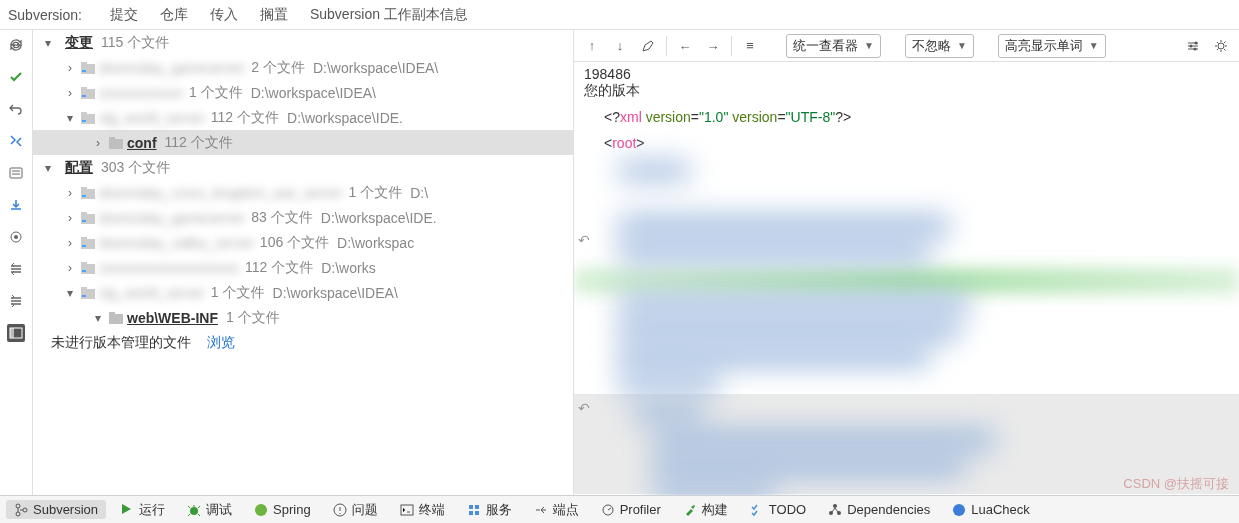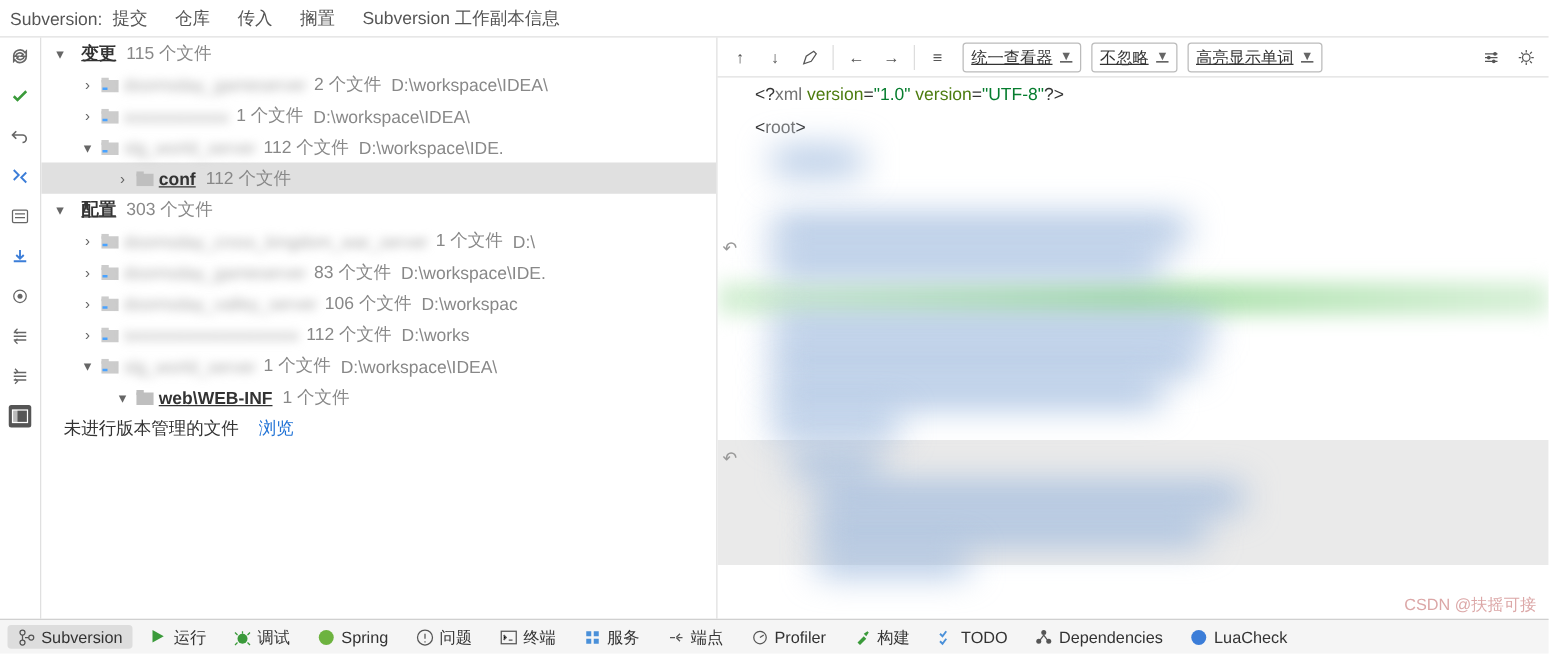--- a/index.html
+++ b/index.html
@@ -1,44 +1,44 @@
 <!DOCTYPE html>
 <html><head>
 <meta charset="utf-8">
 <style>
 * { box-sizing: border-box; margin: 0; padding: 0; font-family: "Microsoft YaHei", "Segoe UI", sans-serif; }
 body { width: 1239px; height: 523px; background: #fff; font-size: 13px; color: #333; overflow: hidden; position: relative; }
 .top-menu { height: 30px; display: flex; align-items: center; padding: 0 8px; border-bottom: 1px solid #e0e0e0; font-family: "Courier New", monospace; font-size: 14px; color: #555; }
-.top-menu .label { margin-right: 8px; }
+.top-menu .label { margin-right: 28px; }
 .top-menu .item { margin-right: 22px; cursor: pointer; }
 .main { display: flex; height: 465px; }
 .left-bar { width: 33px; border-right: 1px solid #e0e0e0; display: flex; flex-direction: column; align-items: center; padding-top: 6px; gap: 14px; }
 .left-bar .ic { width: 18px; height: 18px; cursor: pointer; display:flex; align-items:center; justify-content:center; }
 .tree-panel { width: 540px; overflow: hidden; font-family: "Courier New", monospace; font-size: 14px; }
 .tree-row { height: 25px; display: flex; align-items: center; padding-left: 8px; white-space: nowrap; }
 .tree-row.sel { background: #e0e0e0; }
 .chev { width: 14px; text-align: center; color: #666; cursor: pointer; font-size: 12px; }
 .fold-ic { width: 14px; height: 12px; display: inline-block; margin: 0 4px; position: relative; }
 .fold-ic svg { display:block; }
 .bold { font-weight: bold; text-decoration: underline; }
 .gray { color: #888; }
 .blur { filter: blur(4px); color: #aaa; }
 .link { color: #2374d6; cursor: pointer; }
 .diff-panel { flex: 1; border-left: 1px solid #e0e0e0; display: flex; flex-direction: column; }
 .diff-toolbar { height: 32px; border-bottom: 1px solid #e0e0e0; display: flex; align-items: center; padding: 0 6px; gap: 4px; }
 .diff-toolbar .tbtn { width: 24px; height: 24px; display:flex; align-items:center; justify-content:center; cursor:pointer; color:#555; border-radius:3px; }
 .diff-toolbar .sep { width:1px; height:20px; background:#ddd; margin: 0 2px; }
-.combo { border:1px solid #bbb; height:24px; display:flex; align-items:center; padding:0 6px; border-radius:3px; font-size:13px; cursor:pointer; gap:6px; margin-left:4px;text-decoration:underline; }
+.combo { border:1px solid #bbb; height:24px; display:flex; align-items:center; padding:0 6px; border-radius:3px; font-size:13px; cursor:pointer; gap:6px; margin-left:20px; }
 .combo .dd { font-size:10px; color:#666; }
 .diff-header { padding: 4px 10px; font-family: "Courier New", monospace; font-size: 14px; }
 .code-area { flex:1; position:relative; overflow:hidden; font-family:"Courier New",monospace; font-size:14px; }
 .code-line { height: 26px; display:flex; align-items:center; padding-left: 30px; }
 .gutter-ic { position:absolute; left:4px; color:#999; cursor:pointer; font-size:14px; }
 .xml-punc { color:#333; }
-.xml-tag { color:#737373; }
+.xml-tag { color:#ec4899; }
 .xml-attr { color:#4d7c0f; }
 .xml-str { color:#067d2e; }
 .blur-block { position:absolute; filter: blur(14px); }
 .bottom-bar { position:absolute; bottom:0; left:0; right:0; height:28px; border-top:1px solid #d0d0d0; background:#f5f5f5; display:flex; align-items:center; padding:0 6px; gap:6px; font-size:13px; }
 .bottom-bar .btab { display:flex; align-items:center; gap:5px; padding:2px 8px; cursor:pointer; color:#333; border-radius:3px; }
 .bottom-bar .btab.active { background:#ddd; }
 .bottom-bar .bic { width:14px; height:14px; display:inline-flex; }
 .watermark { position:absolute; right:10px; bottom:30px; color:#d08a8a; font-size:13px; opacity:.75; }
 .green-row { position:absolute; left:0; right:0; height:26px; top:164px; background: linear-gradient(to right, #d7f0d7, #a8e0a8, #d7f0d7); filter: blur(8px); }
 .gray-row { position:absolute; left:0; right:0; height:100px; top:290px; background: #eaeaea; }
@@ -318,20 +318,24 @@
             <circle cx="9" cy="10" r="1.5" fill="#555"></circle>
           </svg>
         </div>
       <div class="tbtn">
           <svg width="14" height="14">
             <circle cx="7" cy="7" r="3" fill="none" stroke="#555"></circle>
             <path d="M7 1v2M7 11v2M1 7h2M11 7h2M3 3l1.5 1.5M10 10l1.5 1.5M3 11l1.5-1.5M10 4l1.5-1.5" stroke="#555"></path>
           </svg>
         </div>
     </div>
+    <div class="diff-header">
+      <div>198486</div>
+      <div>您的版本</div>
+    </div>
     <div class="code-area">
       <div class="green-row"></div>
       <div class="gray-row"></div>
       <div class="code-line">
         <span class="xml-punc">&lt;?</span><span class="xml-tag">xml</span>&nbsp;<span class="xml-attr">version</span><span class="xml-punc">=</span><span class="xml-str">"1.0"</span>&nbsp;<span class="xml-attr">version</span><span class="xml-punc">=</span><span class="xml-str">"UTF-8"</span><span class="xml-punc">?&gt;</span>
       </div>
       <div class="code-line">
         <span class="xml-punc">&lt;</span>
           <span class="xml-tag">root</span>
           <span class="xml-punc">&gt;</span>

